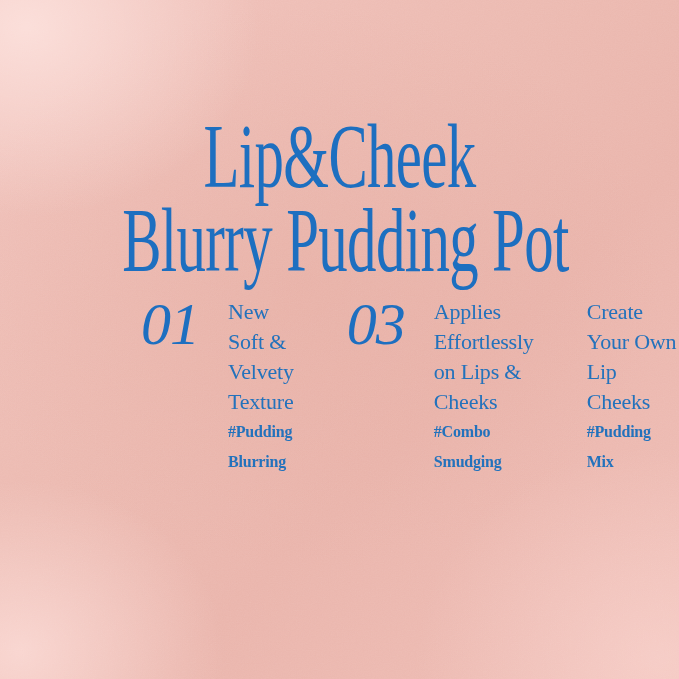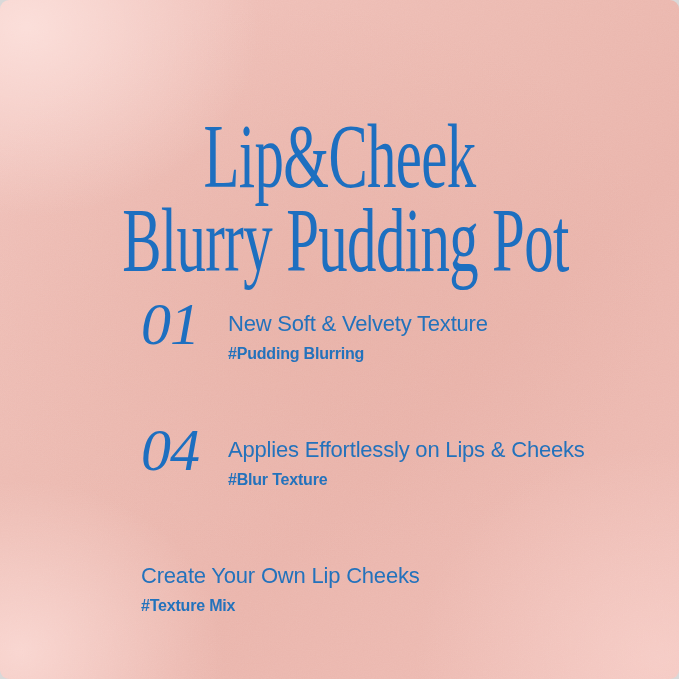--- a/index.html
+++ b/index.html
@@ -11,21 +11,20 @@
     position: relative;
     width: 679px;
     height: 679px;
     overflow: hidden;
     background:
       radial-gradient(ellipse 55% 45% at 4% 4%, rgba(255,231,227,0.75), rgba(255,231,227,0) 62%),
       radial-gradient(ellipse 50% 42% at 3% 96%, rgba(255,226,222,0.70), rgba(255,226,222,0) 60%),
       radial-gradient(ellipse 55% 48% at 97% 97%, rgba(252,216,211,0.55), rgba(252,216,211,0) 65%),
       radial-gradient(ellipse 70% 55% at 45% 42%, rgba(228,170,159,0.45), rgba(228,170,159,0) 75%),
       linear-gradient(135deg, #f1c3bc 0%, #ecbab1 40%, #eab5ac 62%, #efbeb6 100%);
-    border-radius: 9px;
   }
   .noise {
     position: absolute;
     inset: 0;
     width: 100%;
     height: 100%;
     opacity: 0.55;
     mix-blend-mode: soft-light;
     pointer-events: none;
   }
@@ -43,46 +42,45 @@
     letter-spacing: -1px;
     transform: scaleX(0.64);
     transform-origin: 50% 0;
     white-space: nowrap;
   }
   .features {
     position: absolute;
     left: 141px;
     top: 296px;
     display: flex;
-    flex-direction: column;
+    flex-direction: row;
     gap: 53px;
   }
   .feature {
     display: flex;
     align-items: flex-start;
   }
   .feature-num {
     flex: 0 0 87px;
     width: 87px;
     font-family: "Liberation Serif", serif;
     font-style: italic;
     font-weight: 400;
     font-size: 60px;
     line-height: 56px;
     color: #1d6fc0;
     letter-spacing: -1px;
   }
   .feature-text {
-    font-family: Liberation Sans, sans-serif;
+    font-family: Liberation Serif, serif;
     color: #2372bc;
     font-size: 22px;
     line-height: 30px;
     letter-spacing: -0.2px;
     padding-top: 1px;
-    margin-top: 12px;
   }
   .feature-line { font-weight: 400; }
   .feature-hashtag {
     font-weight: 700;
     font-size: 16px;
   }
 </style>
 </head>
 <body>
 
@@ -108,28 +106,28 @@
 
     <div class="feature">
       <div class="feature-num">01</div>
       <div class="feature-text">
         <div class="feature-line">New Soft &amp; Velvety Texture</div>
         <div class="feature-hashtag">#Pudding Blurring</div>
       </div>
     </div>
 
     <div class="feature">
-      <div class="feature-num">04</div>
+      <div class="feature-num">03</div>
       <div class="feature-text">
         <div class="feature-line">Applies Effortlessly on Lips &amp; Cheeks</div>
-        <div class="feature-hashtag">#Blur Texture</div>
+        <div class="feature-hashtag">#Combo Smudging</div>
       </div>
     </div>
 
     <div class="feature">
       <div class="feature-text">
         <div class="feature-line">Create Your Own Lip Cheeks</div>
-        <div class="feature-hashtag">#Texture Mix</div>
+        <div class="feature-hashtag">#Pudding Mix</div>
       </div>
     </div>
 
   </div>
 </div>
 
 </body></html>

